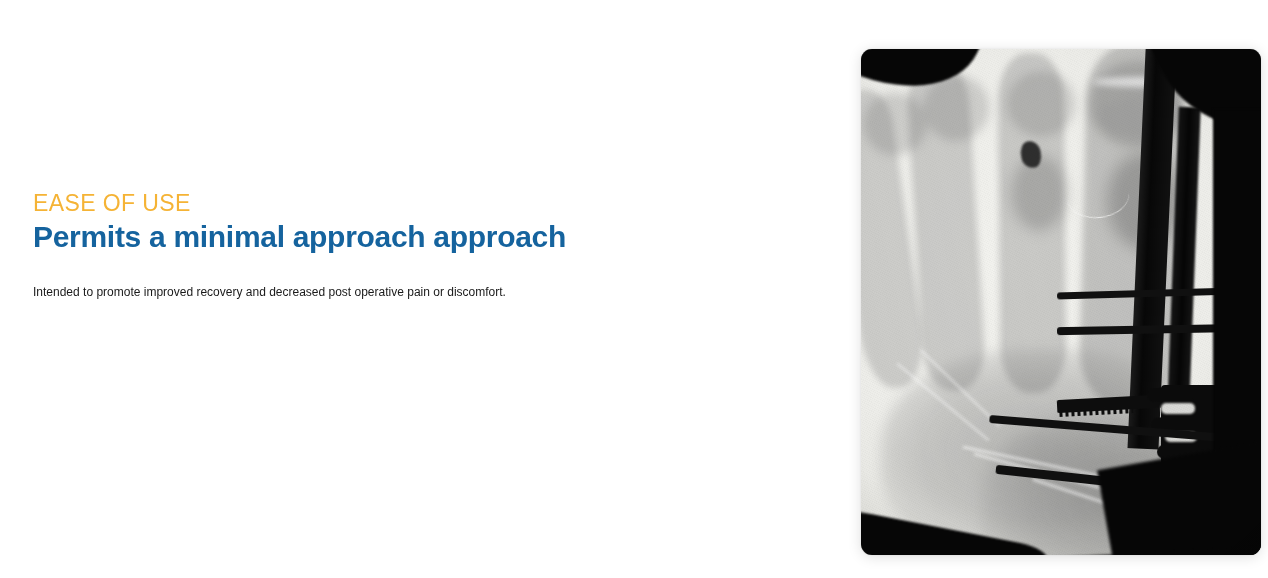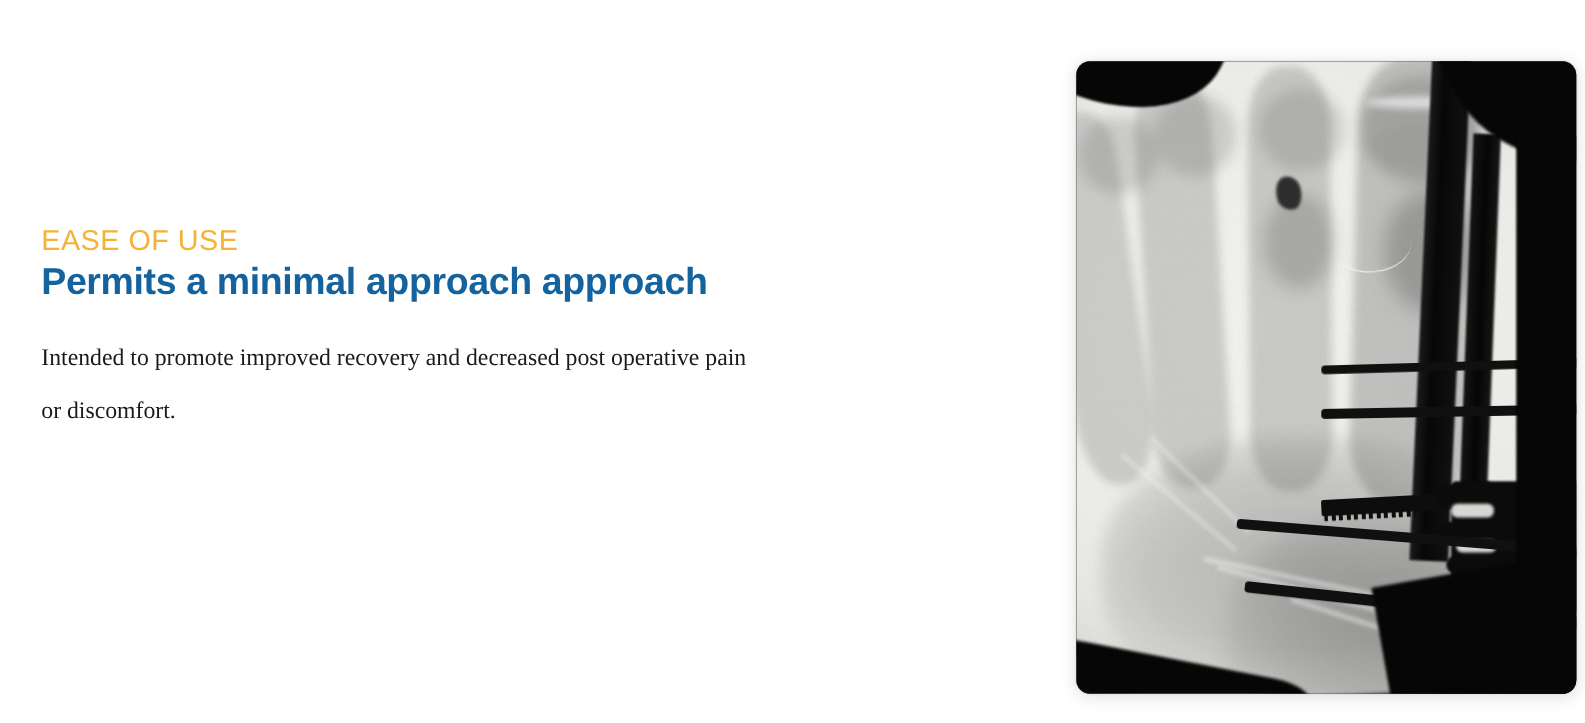--- a/index.html
+++ b/index.html
@@ -31,39 +31,39 @@
     width: 600px;
   }
 
   .eyebrow {
     font-family: "Liberation Sans", sans-serif;
     font-size: 23px;
     line-height: 28px;
     letter-spacing: 0.4px;
     font-weight: 400;
     color: #F5B335;
-    margin: 2px 0 1px 0;
+    margin: 13px 0 1px 0;
     white-space: nowrap;
   }
 
   .headline {
     font-family: "Liberation Sans", sans-serif;
     font-size: 30px;
     line-height: 38px;
     font-weight: 700;
     letter-spacing: -0.3px;
     color: #15639E;
     margin: 0;
     white-space: nowrap;
   }
 
   .body-copy {
-    font-family: Liberation Serif, serif;
-    font-size: 19px;
-    line-height: 42px;
+    font-family: Liberation Sans, sans-serif;
+    font-size: 12px;
+    line-height: 30px;
     font-weight: 400;
     color: #1A1A1A;
     margin: 21px 0 0 0;
     width: 565px;
   }
 
   
   .image-frame {
     position: absolute;
     left: 821px;

